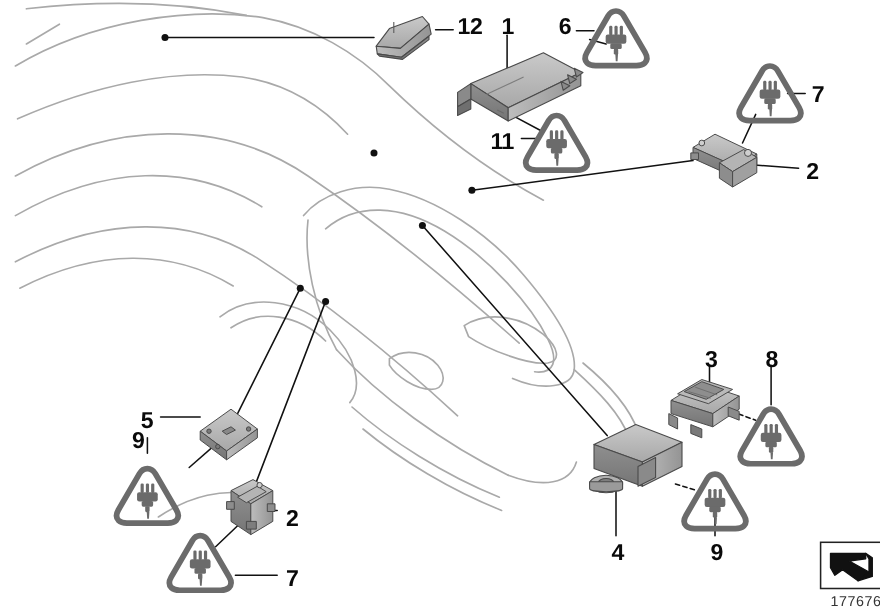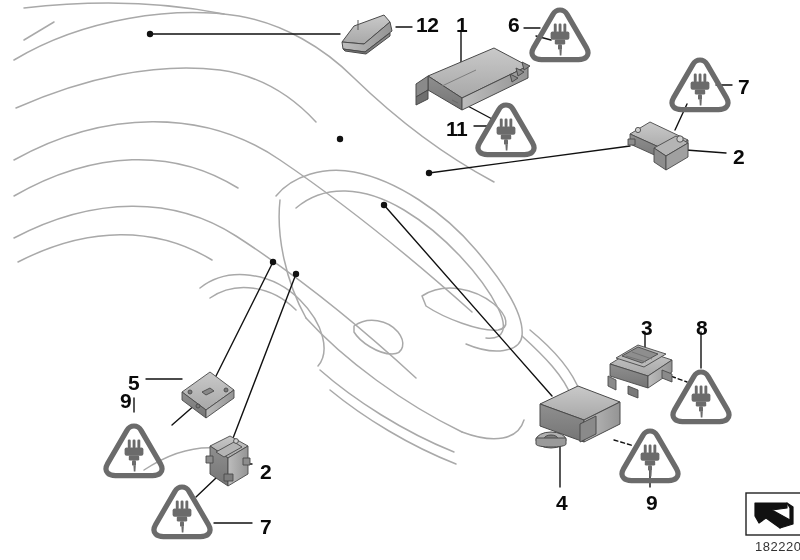--- a/index.html
+++ b/index.html
@@ -270,15 +270,15 @@
   <div class="lbl" style="left:236px;top:516px;">7</div>
 
   <svg class="layer" viewBox="0 0 800 560">
     <rect x="722" y="493" width="60" height="42" fill="#ffffff" stroke="#222" stroke-width="1.4"></rect>
     <g>
       <path d="M731 503 L763 503 L763 508 L748 510 L766 520 L756 528
                L742 518 L735 523 L731 516 Z" fill="#111" stroke="#111" stroke-width="1.2" stroke-linejoin="round"></path>
       <path d="M763 503 L769 507 L769 524 L756 528 L766 520 L766 508 Z" fill="#111" stroke="#111" stroke-width="1.2" stroke-linejoin="round"></path>
     </g>
   </svg>
-  <div class="partnum" style="left:731px;top:539px;">182220</div>
+  <div class="partnum" style="left:731px;top:539px;">177676</div>
 
 </div>
 
 </body></html>

